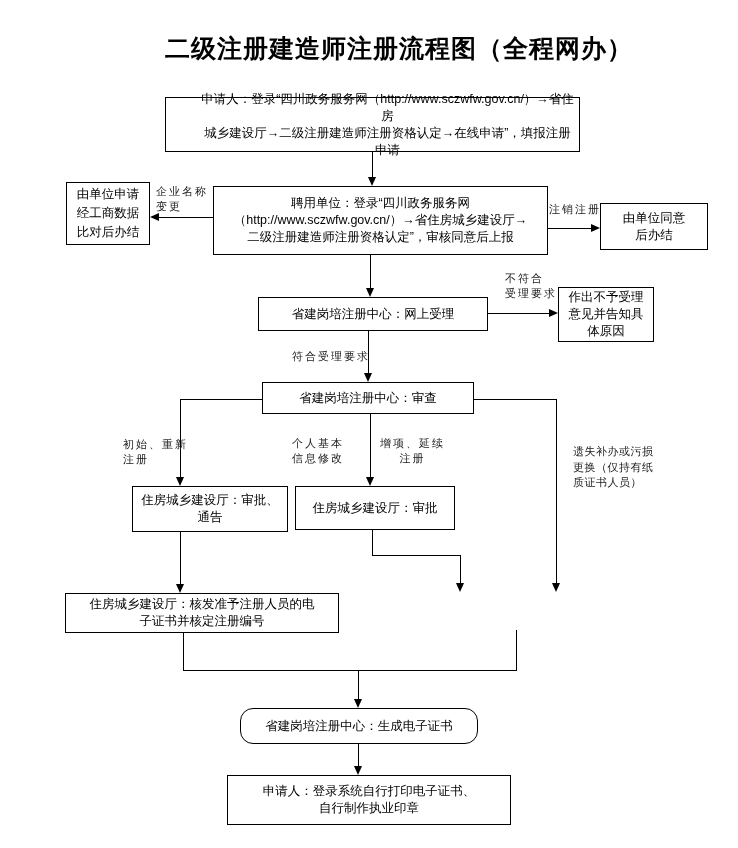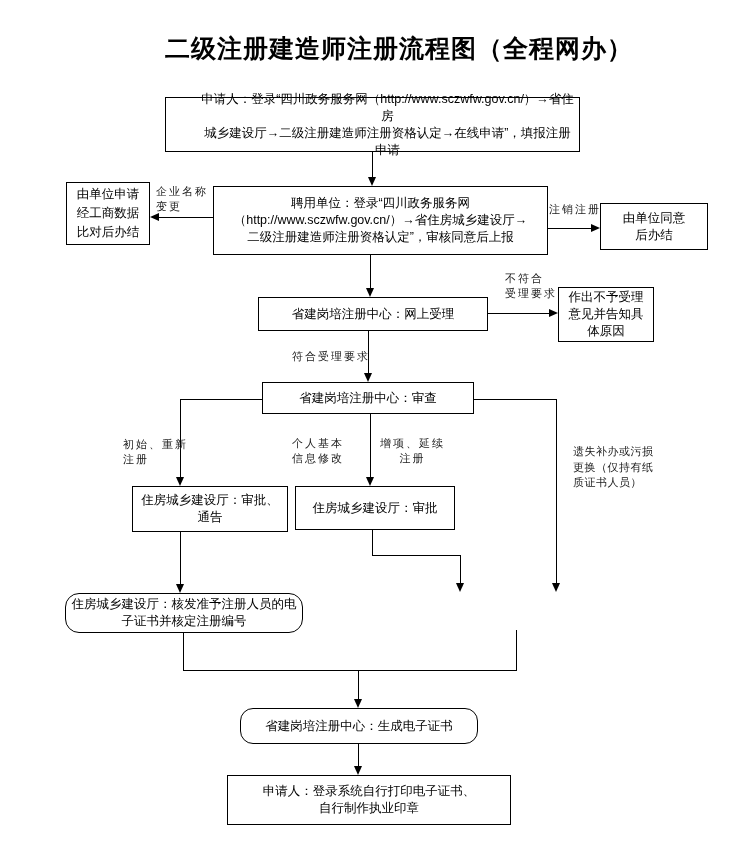--- a/index.html
+++ b/index.html
@@ -104,21 +104,21 @@
   <div class="box" style="left:295px;top:486px;width:160px;height:44px;">住房城乡建设厅：审批</div>
 
   <div class="vline" style="left:180px;top:532px;height:53px;"></div>
   <div class="arr-down" style="left:176px;top:584px;"></div>
 
   <div class="vline" style="left:372px;top:530px;height:25px;"></div>
   <div class="hline" style="left:372px;top:555px;width:89px;"></div>
   <div class="vline" style="left:460px;top:555px;height:29px;"></div>
   <div class="arr-down" style="left:456px;top:583px;"></div>
 
-  <div class="box" style="left:65px;top:593px;width:238px;height:40px;border-radius:14px;">住房城乡建设厅：核发准予注册人员的电
+  <div class="box" style="left:65px;top:593px;width:274px;height:40px;">住房城乡建设厅：核发准予注册人员的电
 子证书并核定注册编号</div>
 
   <div class="vline" style="left:183px;top:633px;height:37px;"></div>
   <div class="vline" style="left:516px;top:630px;height:40px;"></div>
   <div class="hline" style="left:183px;top:670px;width:334px;"></div>
   <div class="vline" style="left:358px;top:670px;height:30px;"></div>
   <div class="arr-down" style="left:354px;top:699px;"></div>
 
   <div class="box" style="left:240px;top:708px;width:238px;height:36px;border-radius:13px;">省建岗培注册中心：生成电子证书</div>
 

